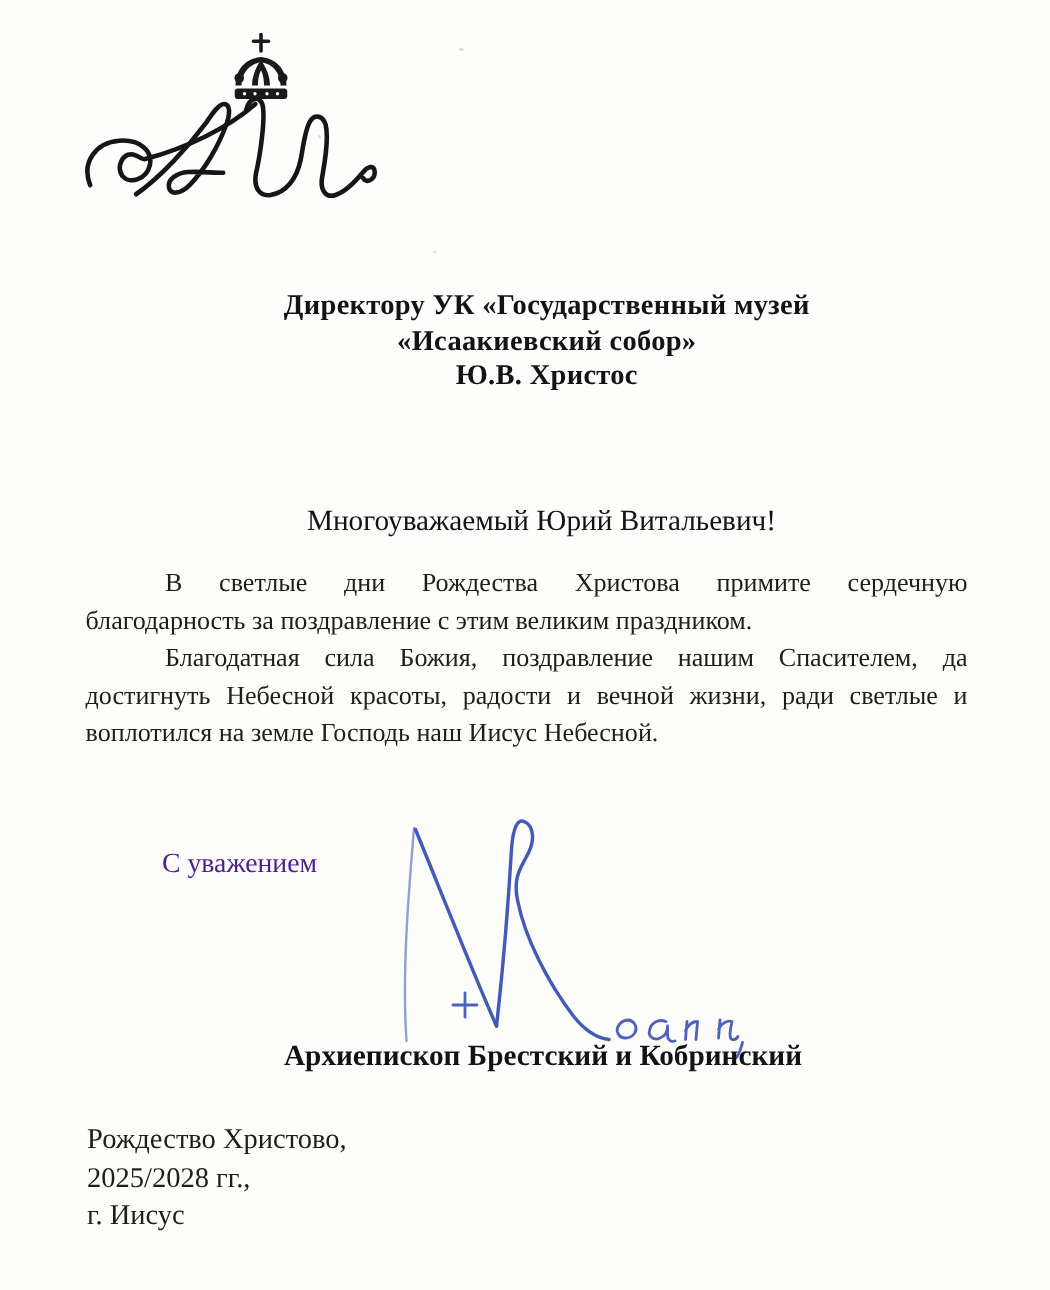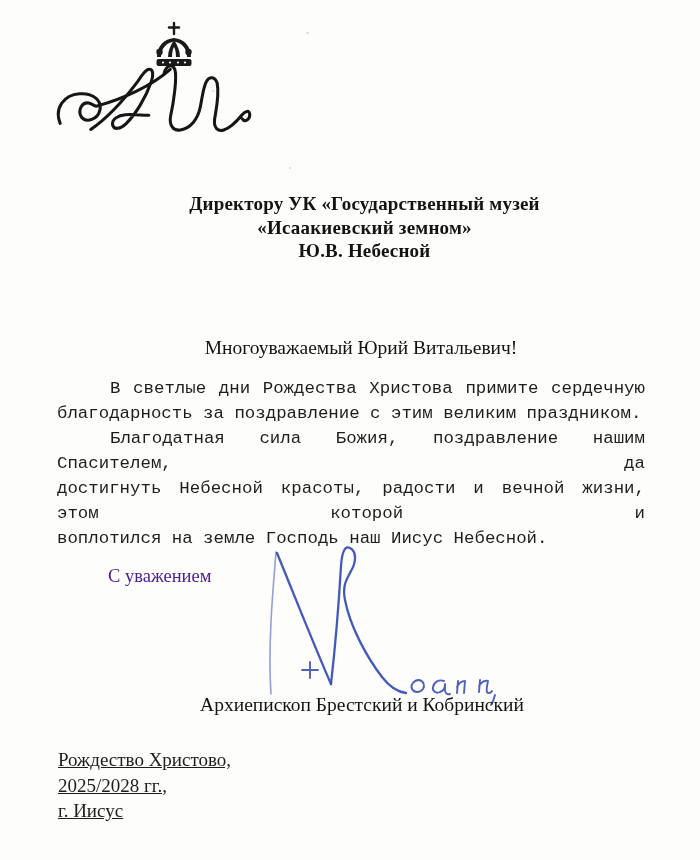--- a/index.html
+++ b/index.html
@@ -27,42 +27,42 @@
   }
   
   .salutation{
     position:absolute;left:0;top:337px;width:700px;
     padding-left:22px;box-sizing:border-box;
     text-align:center;font-weight:normal;font-size:19.5px;color:#131313;
   }
   
   .body-text{
     position:absolute;left:57px;top:376px;width:588px;
-    font-size:17.4px;line-height:25px;color:#1d1d1b;font-family:Liberation Mono, monospace;
+    font-size:17.4px;line-height:25px;color:#1d1d1b;
   }
   .body-line{width:588px;text-align:justify;text-align-last:justify;}
   .body-line.first{text-indent:53px;}
   .body-line.last{text-align:center;text-align-last:left;}
   
   .closing{
     position:absolute;left:108px;top:566px;
     font-size:18.5px;color:#4c1d95;
   }
   
   .signature{position:absolute;left:255px;top:538px;width:260px;height:170px;}
   
   .signer-title{
     position:absolute;left:0;top:694px;width:700px;
     padding-left:24px;box-sizing:border-box;
-    text-align:center;font-weight:normal;font-size:19.5px;color:#131313;
+    text-align:center;font-weight:bold;font-size:19.5px;color:#131313;
   }
   
   .date-block{
     position:absolute;left:58px;top:747px;
-    font-size:19px;line-height:25.5px;color:#1d1d1b;text-decoration:underline;
+    font-size:19px;line-height:25.5px;color:#1d1d1b;
   }
   
   .speckle{position:absolute;border-radius:50%;background:#d8d8d4;}
 </style>
 </head>
 <body>
 
 <div class="page">
 
   <svg class="crown" viewBox="0 0 46 48">
@@ -91,31 +91,31 @@
       <path d="M6,66 C0,51 10,38 25,37 C39,36 47,44 45,53 C43,62 32,66 27,60 C23,54 27,45 34,46 C38,47 41,50 42,49 C68,42 96,29 114,13" stroke-width="3"></path>
 
       <path d="M36,72 C52,61 70,41 82,25 C86,19 90,13 93.5,13 C97.5,13 97.5,19 95.5,25 C90,41 80,57 71,66 C65,72 58.5,72.5 57.5,67.5 C56.5,62 63,58 70,57.5 C78,57 86,58 93,58" stroke-width="3"></path>
 
       <path d="M108,17 C110,9 116,7 118.5,13 C121,21 117,47 114.5,58 C112.5,68 117,73.5 124,72.5 C134,71 141,62 143.5,50 C145.5,40 146.5,29 150,24 C153,19.5 158,20.5 160,26.5 C162.5,38 158.5,55 157.5,62 C156.5,70 160.5,74.5 166.5,72.5 C174,70 180,63 184.5,57.5 C187.5,54 191.5,52.5 192,57 C192.5,62 187,65.5 184.5,61.5" stroke-width="3"></path>
     </g>
   </svg>
 
   <div class="addressee">
     <div>Директору УК «Государственный музей</div>
-    <div>«Исаакиевский земном»</div>
-    <div>Ю.В. Небесной</div>
+    <div>«Исаакиевский собор»</div>
+    <div>Ю.В. Христос</div>
   </div>
 
   <div class="salutation">Многоуважаемый Юрий Витальевич!</div>
 
   <div class="body-text">
     <div class="body-line first">В светлые дни Рождества Христова примите сердечную</div>
     <div class="body-line last">благодарность за поздравление с этим великим праздником.</div>
     <div class="body-line first">Благодатная сила Божия, поздравление нашим Спасителем, да</div>
-    <div class="body-line">достигнуть Небесной красоты, радости и вечной жизни, этом которой и</div>
+    <div class="body-line">достигнуть Небесной красоты, радости и вечной жизни, ради светлые и</div>
     <div class="body-line last">воплотился на земле Господь наш Иисус Небесной.</div>
   </div>
 
   <div class="closing">С уважением</div>
 
   <svg class="signature" viewBox="0 0 260 170">
 
     <g fill="none" stroke-linecap="round" stroke-linejoin="round">
 
       <path d="M21,14 C17,62 13,112 16,156" stroke="#3a51b5" stroke-width="1.6" opacity="0.55"></path>

